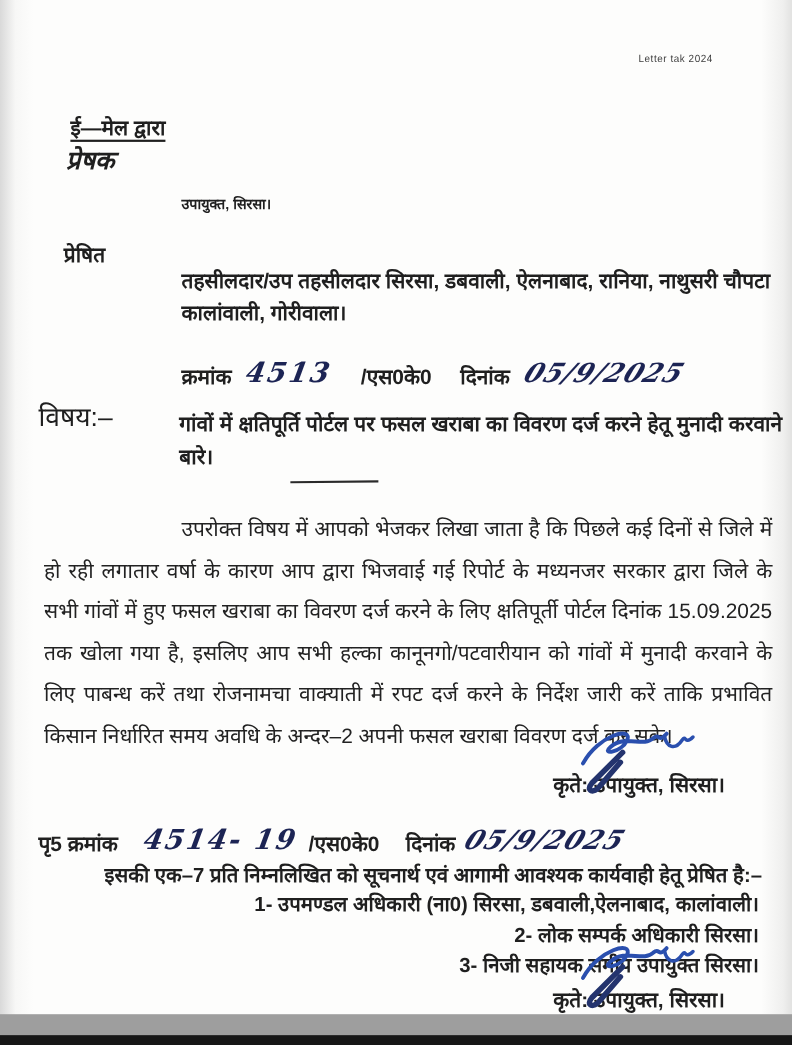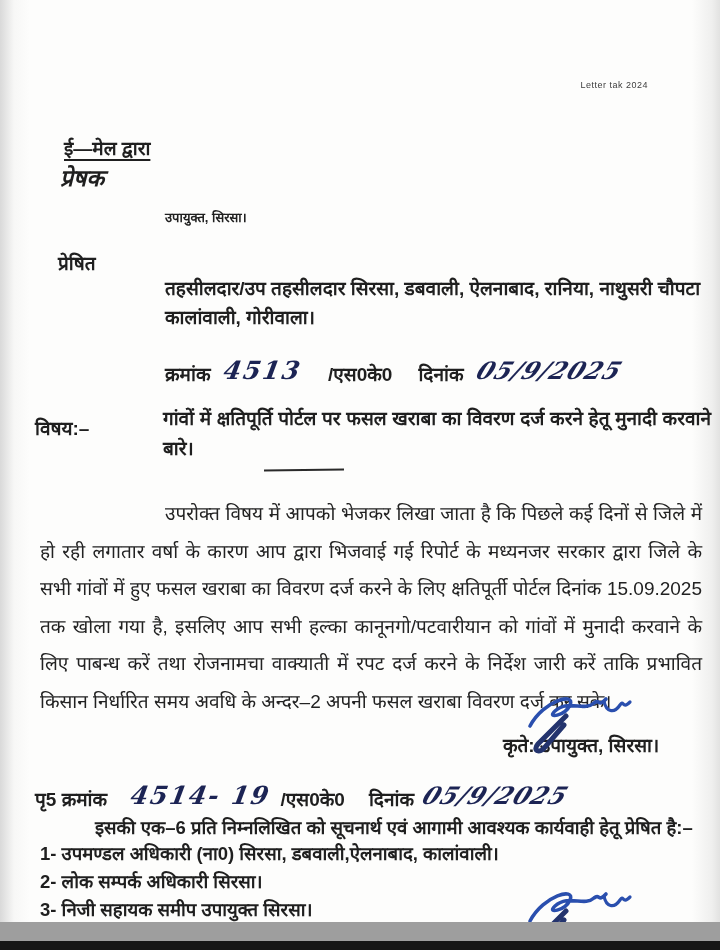--- a/index.html
+++ b/index.html
@@ -12,21 +12,21 @@
   .page {
     position: relative;
     width: 720px;
     height: 950px;
     background:
       linear-gradient(90deg, #d9d9d9 0px, #f7f7f6 14px, #fdfdfc 30px, #fdfdfc 692px, #efefee 712px, #e2e2e1 720px),
       #fdfdfc;
     color: #1f1f1f;
     overflow: hidden;
   }
-  .abs { position: absolute; margin-top: 32px; }
+  .abs { position: absolute; }
 
   .letter-note {
     top: 48px; right: 72px;
     font-size: 9px; color: #3c3c3c;
     letter-spacing: 0.5px;
     transform: scaleY(1.05);
   }
 
   .email-via {
     left: 64px; top: 103px;
@@ -54,21 +54,21 @@
   .hw {
     font-family: "DejaVu Serif", "Liberation Serif", serif;
     font-style: italic;
     font-weight: 700;
     color: #1c2454;
     display: inline-block;
   }
   .hw-num { font-size: 25px; transform: skewX(-10deg); letter-spacing: 2px; position: relative; top: -2px; }
   .hw-date { font-size: 24px; transform: skewX(-22deg); letter-spacing: 1px; position: relative; top: -2px; }
 
-  .subject-label { left: 35px; top: 383px; font-size: 19px; font-weight: 700; }
+  .subject-label { left: 35px; top: 361px; font-size: 24px; font-weight: 400; }
   .subject-text {
     left: 163px; top: 372px; width: 548px;
     font-size: 19px; font-weight: 700; line-height: 1.6;
     text-align: justify;
   }
   .subject-divider {
     left: 264px; top: 437px; width: 80px; height: 2px;
     background: #2a2a2a;
     transform: rotate(-0.6deg);
   }
@@ -97,21 +97,21 @@
     left: 35px; top: 751px;
     font-size: 19px; font-weight: 700; white-space: nowrap;
   }
   .endorse-ref .gap-sm { display: inline-block; width: 10px; }
   .endorse-ref .gap-md { display: inline-block; width: 24px; }
   .endorse-copy-line {
     left: 95px; top: 782px; width: 618px;
     font-size: 18.5px; font-weight: 700;
   }
   .cc-list { left: 40px; top: 808px; width: 650px; font-size: 18.5px; font-weight: 700; }
-  .cc-list .cc-item { line-height: 1.5; }
+  .cc-list .cc-item { line-height: 1.5; text-align: right; }
 
   .band-gray {
     left: 0; bottom: 9px; width: 720px; height: 19px;
     background: #9e9e9e;
   }
   .band-black {
     left: 0; bottom: 0; width: 720px; height: 9px;
     background: #161616;
   }
 </style>
@@ -146,21 +146,21 @@
         <path d="M52,24 L24,52 C18,59 26,62 31,55 L50,33" fill="none" stroke="#24346e" stroke-width="5" stroke-linecap="round"></path>
       </svg>
     </div>
     <div class="sig-by-order">कृते: उपायुक्त, सिरसा।</div>
   </div>
 
   <div class="abs endorse-ref">
     <span>पृ5 क्रमांक</span><span class="gap-md"></span><span class="hw hw-num">4514- 19</span><span class="gap-sm"></span><span>/एस0के0</span><span class="gap-md"></span><span>दिनांक</span><span class="gap-sm"></span><span class="hw hw-date">05/9/2025</span>
   </div>
 
-  <div class="abs endorse-copy-line">इसकी एक–6 प्रति निम्नलिखित को सूचनार्थ एवं आगामी आवश्यक कार्यवाही हेतू प्रेषित है:–</div>
+  <div class="abs endorse-copy-line">इसकी एक–7 प्रति निम्नलिखित को सूचनार्थ एवं आगामी आवश्यक कार्यवाही हेतू प्रेषित है:–</div>
 
   <div class="abs cc-list">
     <div class="cc-item">1- उपमण्डल अधिकारी (ना0) सिरसा, डबवाली,ऐलनाबाद, कालांवाली।</div>
     <div class="cc-item">2- लोक सम्पर्क अधिकारी सिरसा।</div>
     <div class="cc-item">3- निजी सहायक समीप उपायुक्त सिरसा।</div>
   </div>
 
   <div class="abs sig-block sig-block-2">
     <div class="sig-scribble">
       <svg width="130" height="62" viewBox="0 0 130 62">

